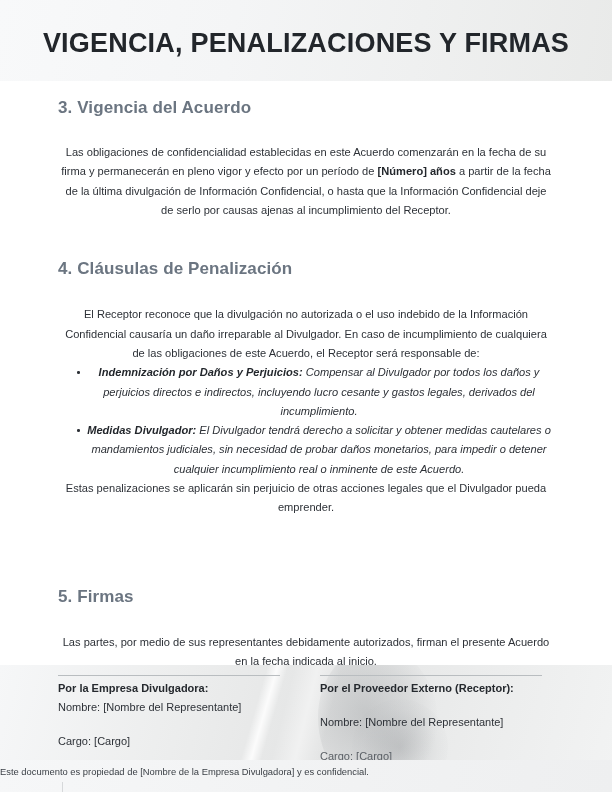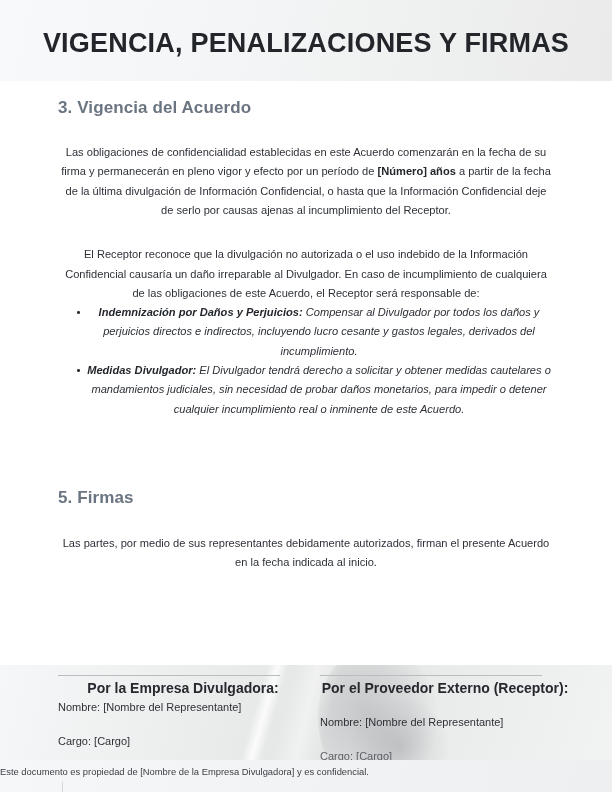--- a/index.html
+++ b/index.html
@@ -154,25 +154,24 @@
   .sig-rule.right { left: 320px; top: 10px; width: 222px; }
 
   .sig-col {
     position: absolute;
     width: 250px;
   }
   .sig-col.left  { left: 58px;  top: 14px; }
   .sig-col.right { left: 320px; top: 14px; }
 
   .sig-title {
-    font-size: 14px;
+    font-size: 11px;
     font-weight: 700;
     color: #25292e;
     line-height: 18px;
-    text-align: center;
   }
   .sig-line {
     font-size: 11px;
     color: #2d3137;
     line-height: 18px;
   }
   .sig-col.left  .sig-name  { margin-top: 1px; }
   .sig-col.left  .sig-cargo { margin-top: 16px; }
   .sig-col.right .sig-name  { margin-top: 16px; }
   .sig-col.right .sig-cargo { margin-top: 16px; color: #5b6066; }
@@ -210,28 +209,30 @@
   <div class="header-band">
     <div class="header-title">VIGENCIA, PENALIZACIONES Y FIRMAS</div>
   </div>
 
   <div class="content">
 
     <h2 class="section-heading sec3-heading">3. Vigencia del Acuerdo</h2>
 
     <p class="body-text sec3-para"><span>Las obligaciones de confidencialidad establecidas en este Acuerdo comenzarán en la fecha de su firma y permanecerán en pleno vigor y efecto por un período de </span><b>[Número] años</b><span> a partir de la fecha de la última divulgación de Información Confidencial, o hasta que la Información Confidencial deje de serlo por causas ajenas al incumplimiento del Receptor.</span></p>
 
+    <h2 class="section-heading sec4-heading">4. Cláusulas de Penalización</h2>
 
     <p class="body-text sec4-para">El Receptor reconoce que la divulgación no autorizada o el uso indebido de la Información Confidencial causaría un daño irreparable al Divulgador. En caso de incumplimiento de cualquiera de las obligaciones de este Acuerdo, el Receptor será responsable de:</p>
 
     <ul class="bullet-list sec4-list">
       <li class="bullet-item"><b>Indemnización por Daños y Perjuicios:</b><span> Compensar al Divulgador por todos los daños y perjuicios directos e indirectos, incluyendo lucro cesante y gastos legales, derivados del incumplimiento.</span></li>
       <li class="bullet-item"><b>Medidas Divulgador:</b><span> El Divulgador tendrá derecho a solicitar y obtener medidas cautelares o mandamientos judiciales, sin necesidad de probar daños monetarios, para impedir o detener cualquier incumplimiento real o inminente de este Acuerdo.</span></li>
     </ul>
 
+    <p class="body-text sec4-closing">Estas penalizaciones se aplicarán sin perjuicio de otras acciones legales que el Divulgador pueda emprender.</p>
 
     <h2 class="section-heading sec5-heading">5. Firmas</h2>
 
     <p class="body-text sec5-para">Las partes, por medio de sus representantes debidamente autorizados, firman el presente Acuerdo en la fecha indicada al inicio.</p>
   </div>
 
   <div class="signature-panel">
     <div class="ghost-blob"></div>
     <div class="ghost-blob2"></div>
     <div class="ghost-streak-a"></div>

